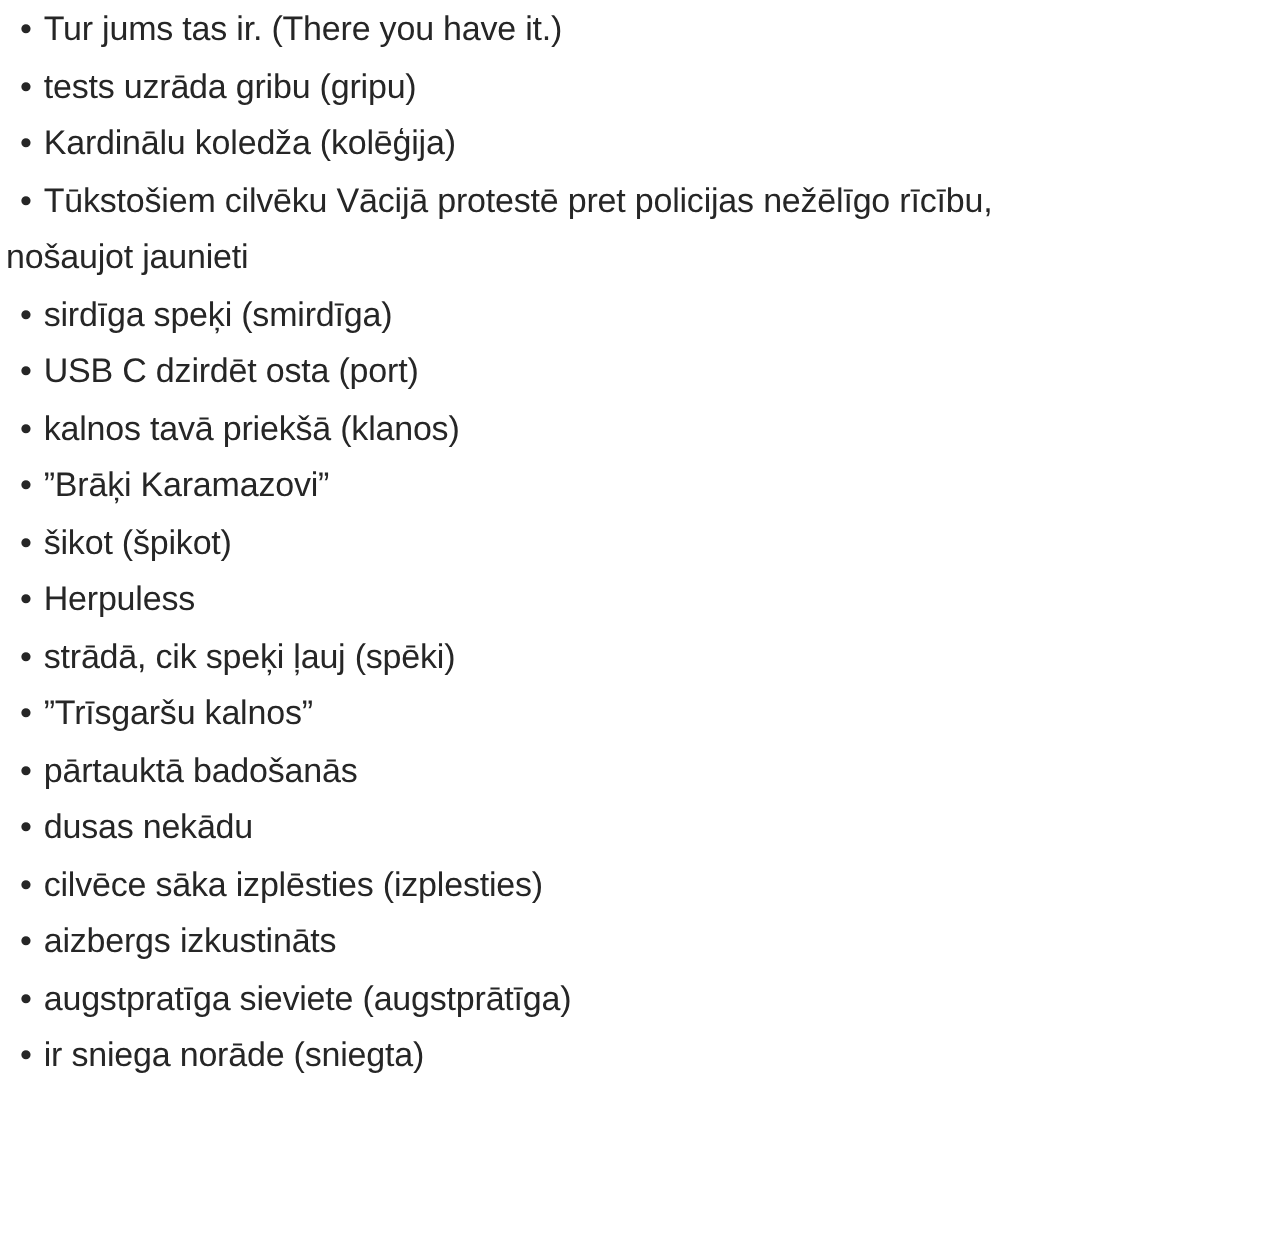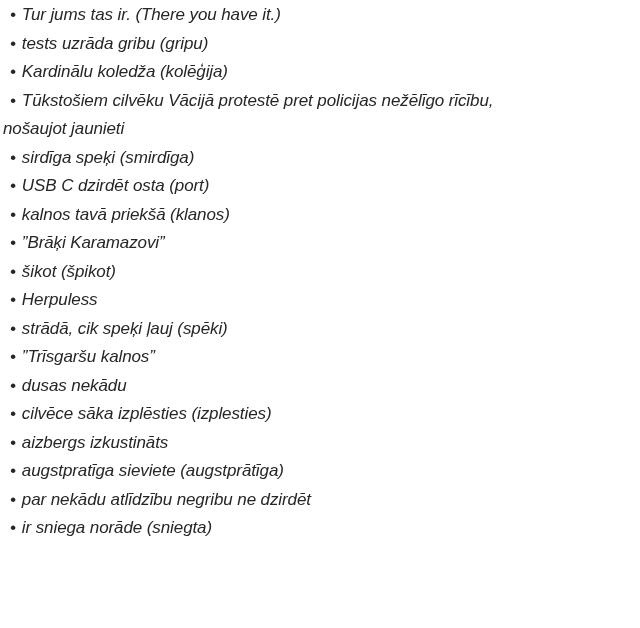--- a/index.html
+++ b/index.html
@@ -11,21 +11,20 @@
     width: 640px;
     height: 620px;
     box-sizing: border-box;
     padding: 1px 6px 0 3px;
     overflow: hidden;
     color: #262626;
     font-family: "Liberation Sans", "DejaVu Sans", sans-serif;
     font-size: 17px;
     line-height: 28.5px;
     letter-spacing: -0.1px;
-    font-style: italic;
   }
   p.item {
     margin: 0;
     padding: 0;
   }
   .bullet {
     display: inline-block;
     padding-left: 7px;
     padding-right: 6px;
   }
@@ -39,19 +38,19 @@
     <p class="item"><span class="bullet">•</span><span>Kardinālu koledža (kolēģija)</span></p>
     <p class="item"><span class="bullet">•</span><span>Tūkstošiem cilvēku Vācijā protestē pret policijas nežēlīgo rīcību,</span><br><span>nošaujot jaunieti</span></p>
     <p class="item"><span class="bullet">•</span><span>sirdīga speķi (smirdīga)</span></p>
     <p class="item"><span class="bullet">•</span><span>USB C dzirdēt osta (port)</span></p>
     <p class="item"><span class="bullet">•</span><span>kalnos tavā priekšā (klanos)</span></p>
     <p class="item"><span class="bullet">•</span><span>”Brāķi Karamazovi”</span></p>
     <p class="item"><span class="bullet">•</span><span>šikot (špikot)</span></p>
     <p class="item"><span class="bullet">•</span><span>Herpuless</span></p>
     <p class="item"><span class="bullet">•</span><span>strādā, cik speķi ļauj (spēki)</span></p>
     <p class="item"><span class="bullet">•</span><span>”Trīsgaršu kalnos”</span></p>
+    <p class="item"><span class="bullet">•</span><span>pārtauktā badošanās</span></p>
     <p class="item"><span class="bullet">•</span><span>dusas nekādu</span></p>
     <p class="item"><span class="bullet">•</span><span>cilvēce sāka izplēsties (izplesties)</span></p>
     <p class="item"><span class="bullet">•</span><span>aizbergs izkustināts</span></p>
     <p class="item"><span class="bullet">•</span><span>augstpratīga sieviete (augstprātīga)</span></p>
-    <p class="item"><span class="bullet">•</span><span>par nekādu atlīdzību negribu ne dzirdēt</span></p>
     <p class="item"><span class="bullet">•</span><span>ir sniega norāde (sniegta)</span></p>
   </div>
 
 </body></html>

